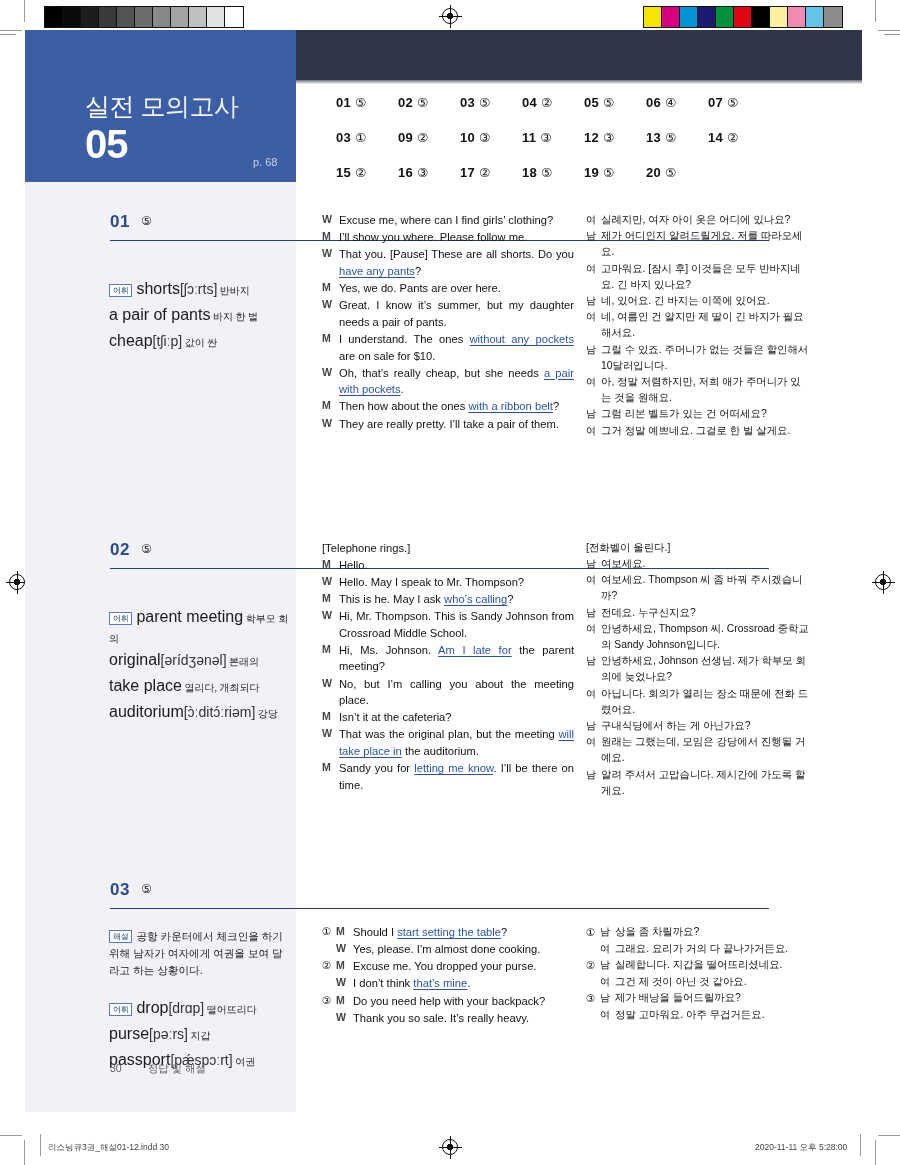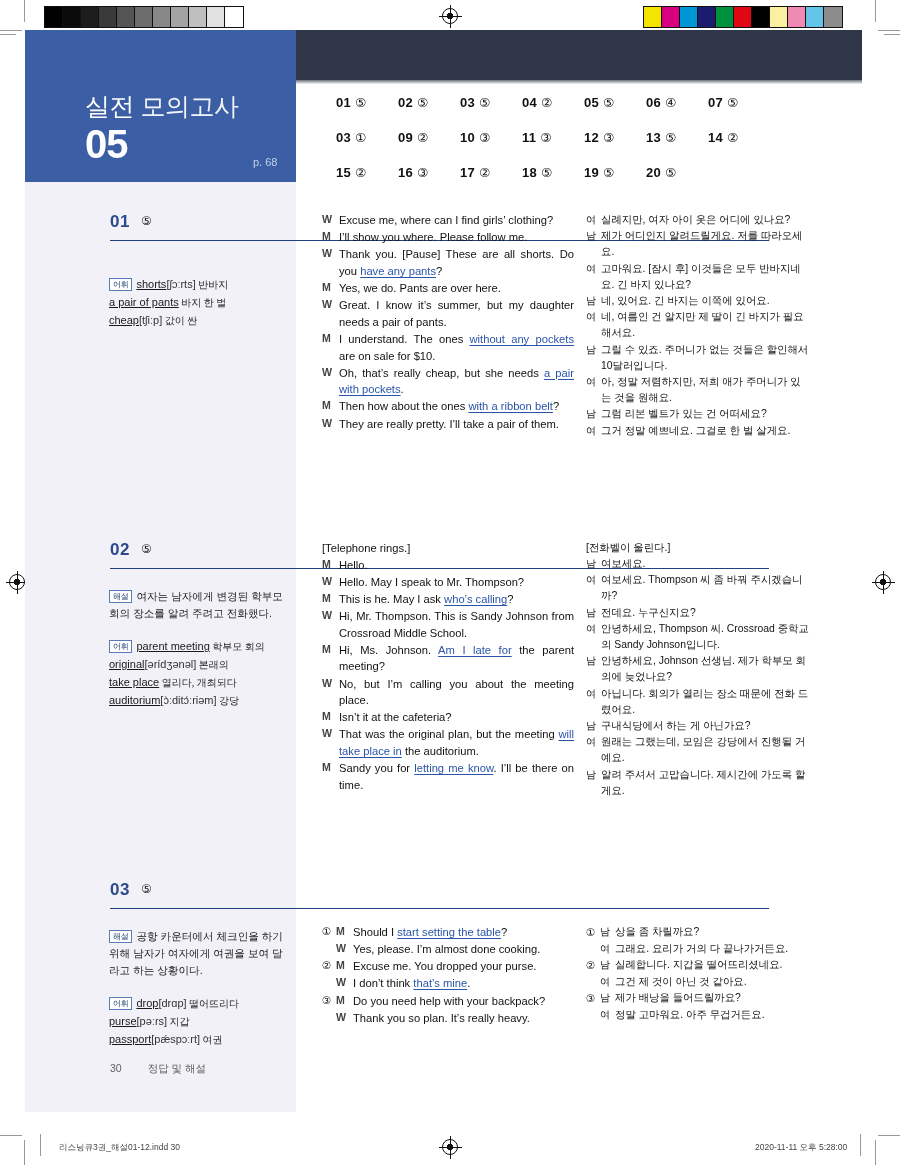--- a/index.html
+++ b/index.html
@@ -158,22 +158,22 @@
     padding: 1px 3px 0 3px;
     line-height: 1.25;
     vertical-align: 1px;
     margin-right: 4px;
     background: #fff;
     letter-spacing: -.3px;
   }
   .side .para { margin-bottom: 3px; }
   .vocab { margin-top: 16px; }
   .vocab .vline { display: block; }
-  .vocab .en { font-size: 11px; text-decoration: underline; }
-  .vocab .ipa { font-size: 11px; color: #333; }
+  .vocab .en { font-size: 16px; }
+  .vocab .ipa { font-size: 14px; color: #333; }
   .vocab .ko { font-size: 10px; color: #222; font-family: Liberation Serif, serif; }
 
   
   .script {
     position: absolute;
     font-size: 11.2px;
     line-height: 1.485;
     color: #111;
   }
   .script.en { left: 322px; width: 252px; text-align: justify; }
@@ -197,21 +197,21 @@
   
   .pagefoot {
     position: absolute; left: 110px; top: 1062px;
     font-size: 10.5px; color: #5f5f5f;
   }
   .pagefoot .pg { margin-right: 26px; margin-top: 45px; }
   .printfoot {
     position: absolute; top: 1142px;
     font-size: 8.5px; color: #444;
   }
-  .printfoot.left { left: 59px; }
+  .printfoot.left { left: 48px; }
   .printfoot.right { left: 755px; }
   .frame-l { position: absolute; left: 40px; top: 1134px; width: 1px; height: 22px; background: #9a9a9a; }
   .frame-r { position: absolute; left: 860px; top: 1134px; width: 1px; height: 22px; background: #9a9a9a; }
 </style>
 </head>
 <body>
 
 <div class="crop-line cm-v-l"></div>
 <div class="crop-line cm-v-l2"></div>
 <div class="crop-line cm-h-l"></div>
@@ -304,21 +304,21 @@
       <div class="srow">
         <span class="spk">W</span>
         <span class="txt"><span>Excuse me, where can I find girls’ clothing?</span></span>
       </div>
       <div class="srow">
         <span class="spk">M</span>
         <span class="txt"><span>I’ll show you where. Please follow me.</span></span>
       </div>
       <div class="srow">
         <span class="spk">W</span>
-        <span class="txt"><span>Thank you. </span><span class="stage">[Pause]</span><span> These are all shorts. Do you </span><span class="u">have any pants</span><span>?</span></span>
+        <span class="txt"><span>That you. </span><span class="stage">[Pause]</span><span> These are all shorts. Do you </span><span class="u">have any pants</span><span>?</span></span>
       </div>
       <div class="srow">
         <span class="spk">M</span>
         <span class="txt"><span>Yes, we do. Pants are over here.</span></span>
       </div>
       <div class="srow">
         <span class="spk">W</span>
         <span class="txt"><span>Great. I know it’s summer, but my daughter needs a pair of pants.</span></span>
       </div>
       <div class="srow">
@@ -377,23 +377,20 @@
       </div>
     </div>
 </div>
 
 <div class="qblock" style="top:540px">
   <div class="q-head">
     <span>02</span><span class="qans">⑤</span>
   </div>
   <div class="q-rule"></div>
   <div class="side">
-    <div class="para">
-      <span class="tag">해설</span><span>여자는 남자에게 변경된 학부모 회의 장소를 알려 주려고 전화했다.</span>
-    </div>
     <div class="vocab">
       <span class="tag">어휘</span><span class="vocab-items"><span class="vline" style="display: inline;"><span class="en">parent meeting</span><span class="ko"> 학부모 회의</span></span><span class="vline"><span class="en">original</span><span class="ipa">[ərídʒənəl]</span><span class="ko"> 본래의</span></span><span class="vline"><span class="en">take place</span><span class="ko"> 열리다, 개최되다</span></span><span class="vline"><span class="en">auditorium</span><span class="ipa">[ɔ̀ːditɔ́ːriəm]</span><span class="ko"> 강당</span></span></span>
     </div>
   </div>
   <div class="script en">
     <div class="stage">[Telephone rings.]</div>
     <div>
         <div class="srow">
           <span class="spk">M</span>
           <span class="txt"><span>Hello.</span></span>
@@ -510,21 +507,21 @@
         <span class="txt"><span>I don’t think </span><span class="u">that’s mine</span><span>.</span></span>
       </div>
       <div class="srow">
         <span class="num">③</span>
         <span class="spk">M</span>
         <span class="txt"><span>Do you need help with your backpack?</span></span>
       </div>
       <div class="srow indent">
         <span class="num">①</span>
         <span class="spk">W</span>
-        <span class="txt"><span>Thank you so plan. It’s really heavy.</span></span>
+        <span class="txt"><span>Thank you so sale. It’s really heavy.</span></span>
       </div>
     </div>
   <div class="script ko" style="top:44px">
       <div class="srow">
         <span class="num">①</span>
         <span class="spk">남</span>
         <span class="txt"><span>상을 좀 차릴까요?</span></span>
       </div>
       <div class="srow indent">
         <span class="num">①</span>

